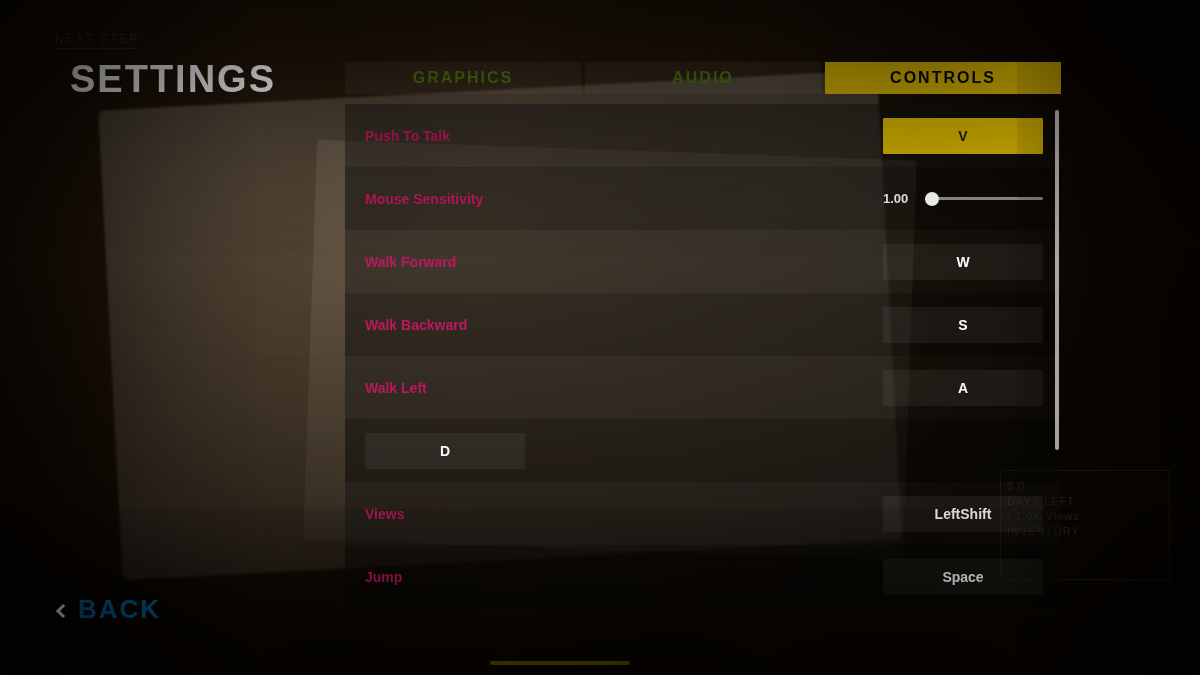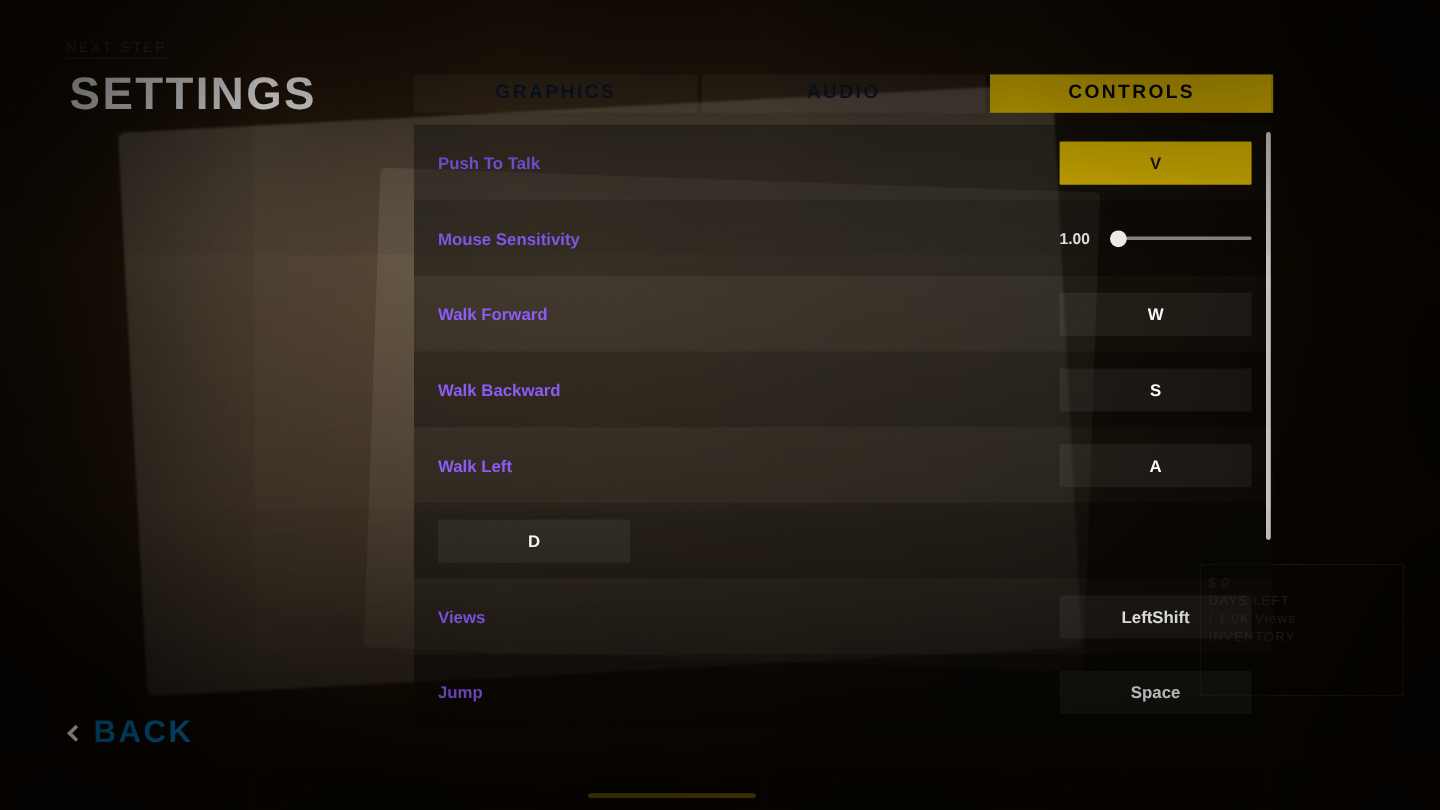--- a/index.html
+++ b/index.html
@@ -47,21 +47,21 @@
 
   .vignette {
     position: absolute; inset: 0;
     box-shadow: inset 0 0 220px 60px rgba(0,0,0,0.9);
     pointer-events: none;
   }
 
   
   .title {
     position: absolute;
-    left: 58px; top: 58px;
+    left: 70px; top: 58px;
     font-size: 38px;
     font-weight: 800;
     letter-spacing: 2px;
     color: #fff;
   }
 
   
   .tabs {
     position: absolute;
     left: 345px; top: 62px;
@@ -71,21 +71,21 @@
   }
   .tab {
     flex: 1;
     display: flex;
     align-items: center;
     justify-content: center;
     background: rgba(255,255,255,0.06);
     font-size: 16px;
     font-weight: 700;
     letter-spacing: 2px;
-    color: #0f172a;
+    color: #4d7c0f;
     cursor: pointer;
   }
   .tab.active {
     background: #d8b400;
     color: #0a0a0a;
   }
 
   
   .panel {
     position: absolute;
@@ -100,21 +100,21 @@
     align-items: center;
     height: 63px;
     padding: 0 18px 0 20px;
   }
   .row:nth-child(odd)  { background: rgba(255,255,255,0.015); }
   .row:nth-child(even) { background: rgba(0,0,0,0.12); }
   .row-label {
     flex: 1;
     font-size: 14px;
     font-weight: 700;
-    color: #8b5cf6;
+    color: #be185d;
   }
   .keybind {
     width: 160px;
     height: 36px;
     background: rgba(255,255,255,0.06);
     display: flex;
     align-items: center;
     justify-content: center;
     font-size: 14px;
     font-weight: 700;

